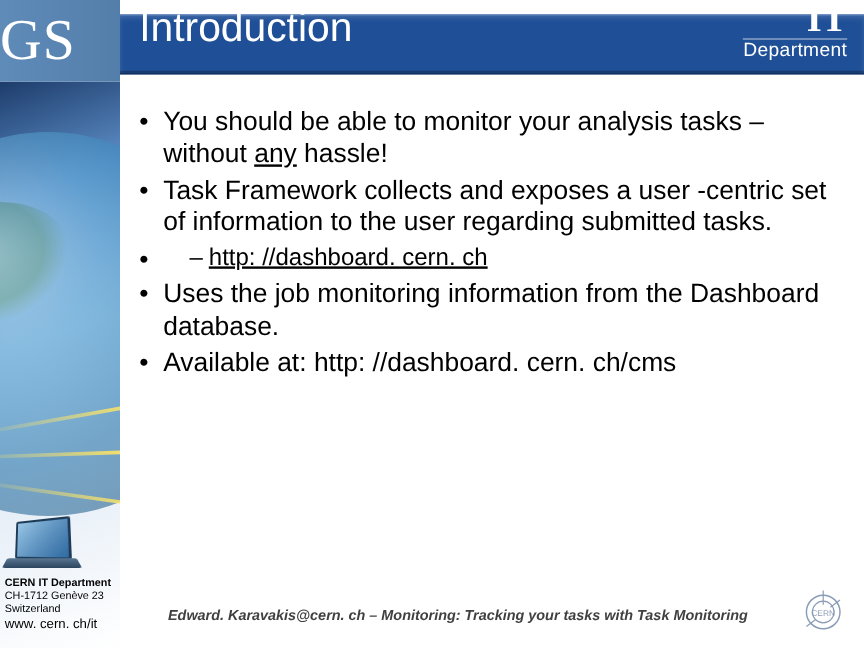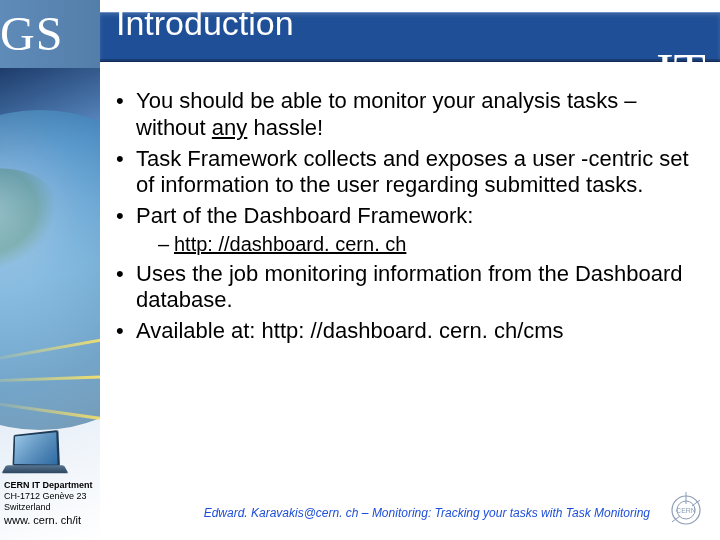--- a/index.html
+++ b/index.html
@@ -141,30 +141,29 @@
     z-index: 4;
     line-height: 1;
   }
   .cern-it-logo .top {
     font-size: 11px;
     letter-spacing: 1px;
     vertical-align: top;
   }
   .cern-it-logo .it {
     font-family: Georgia, serif;
-    font-size: 53px;
-    font-weight: 400;
+    font-size: 32px;
+    font-weight: 700;
     display: inline-block;
     line-height: 0.85;
     margin-left: 2px;
-    margin-top: 48px;
   }
   .cern-it-logo .dept {
     display: block;
-    font-size: 11px;
+    font-size: 16px;
     border-top: 1px solid rgba(255,255,255,0.7);
     padding-top: 2px;
     margin-top: 2px;
     letter-spacing: 0.3px;
   }
 
   
   .body {
     position: absolute;
     left: 116px;
@@ -227,25 +226,25 @@
     z-index: 3;
   }
   .footer-addr .line1 { font-weight: bold; }
   .footer-addr .url { font-size: 11px; margin-top: 1px; display:block; }
 
   .footer-caption {
     position: absolute;
     left: 140px;
     right: 70px;
     bottom: 20px;
-    text-align: right;
+    text-align: left;
     font-size: 12px;
     font-style: italic;
-    font-weight: normal;
-    color: #1d4ed8;
+    font-weight: bold;
+    color: #404040;
     z-index: 3;
   }
 
   .cern-circle {
     position: absolute;
     right: 14px;
     bottom: 10px;
     width: 40px;
     height: 40px;
     z-index: 3;
@@ -280,21 +279,20 @@
     </div>
   </div>
 
   <div class="body">
     <ul class="lvl1">
       <li>
         <span>You should be able to monitor your analysis tasks – without </span><span class="underline">any</span><span> hassle!</span>
       </li>
       <li>Task Framework collects and exposes a user -centric set of information to the user regarding submitted tasks.</li>
       <li>
-        <span>Part of the Dashboard Framework:</span>
         <ul class="lvl2">
           <li>http: //dashboard. cern. ch</li>
         </ul>
       </li>
       <li>Uses the job monitoring information from the Dashboard database.</li>
       <li>Available at: http: //dashboard. cern. ch/cms</li>
     </ul>
   </div>
 
   <div class="footer-addr">

